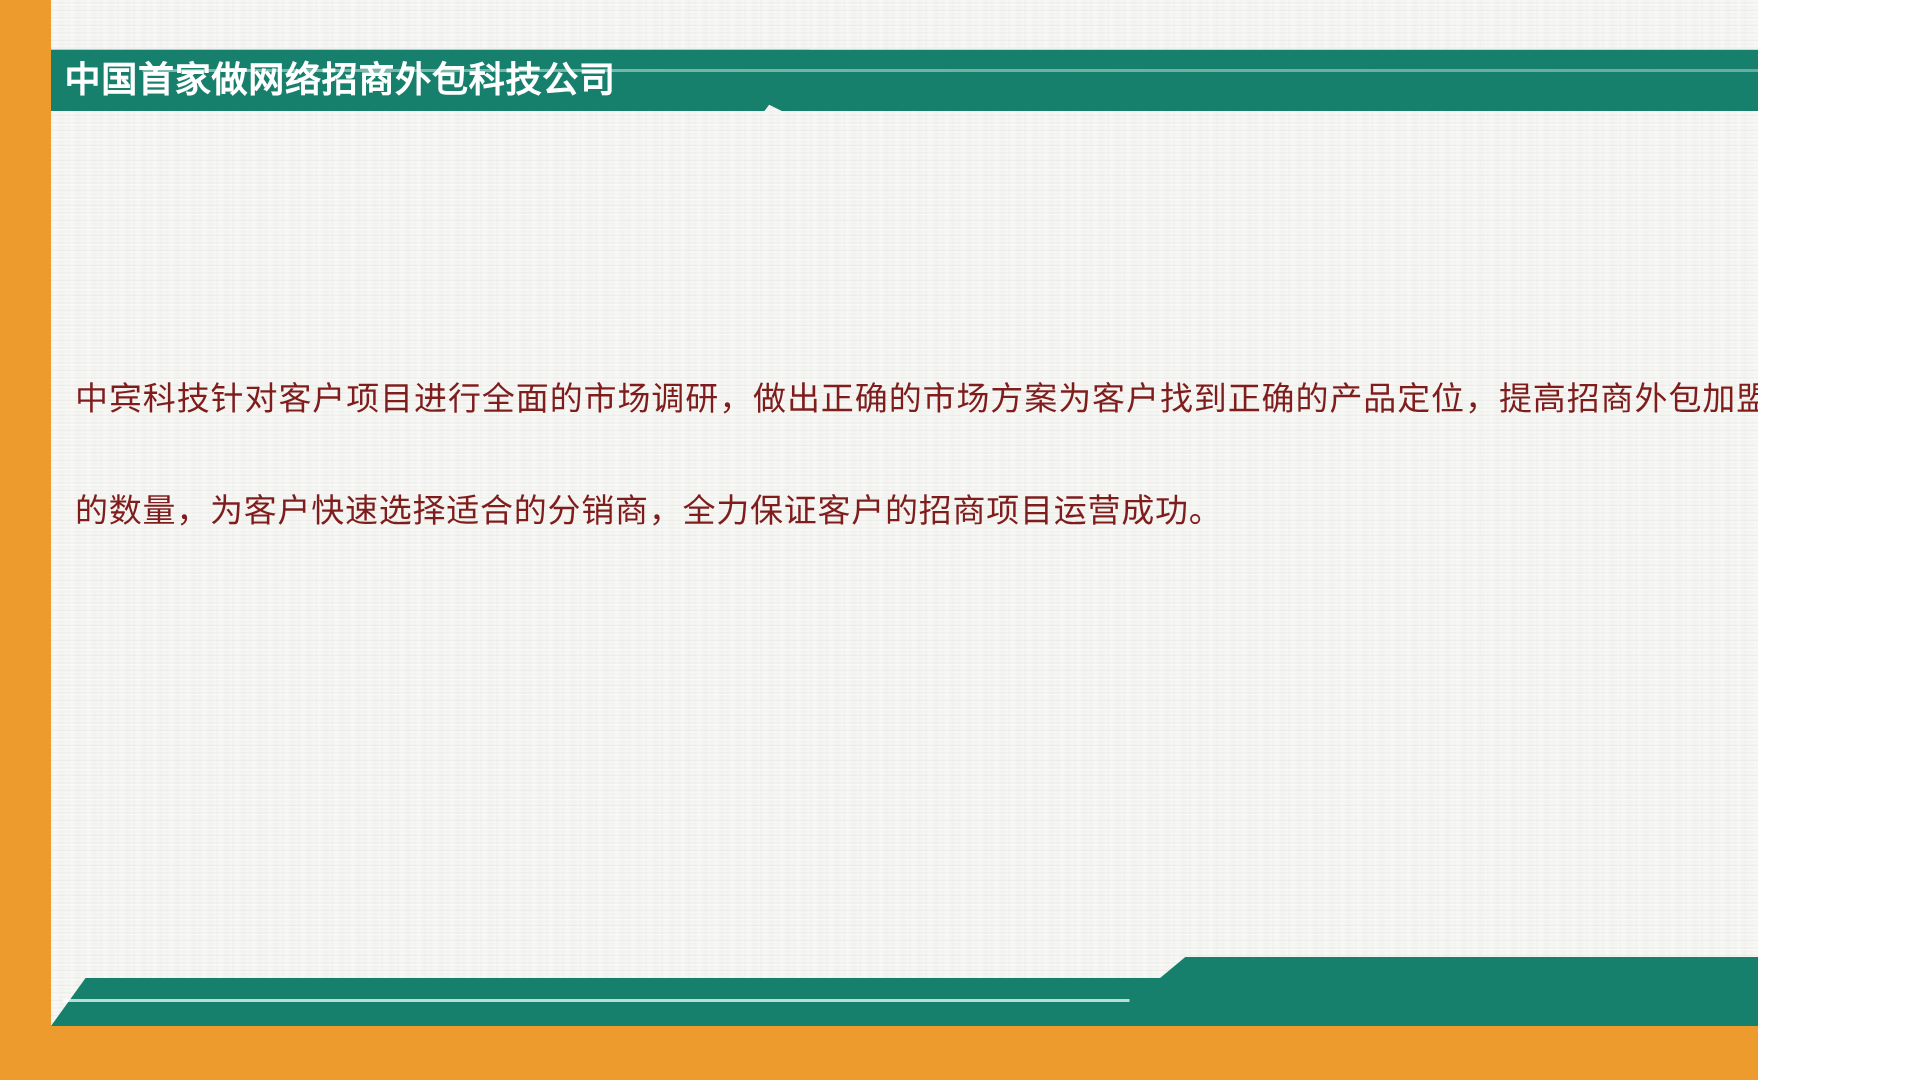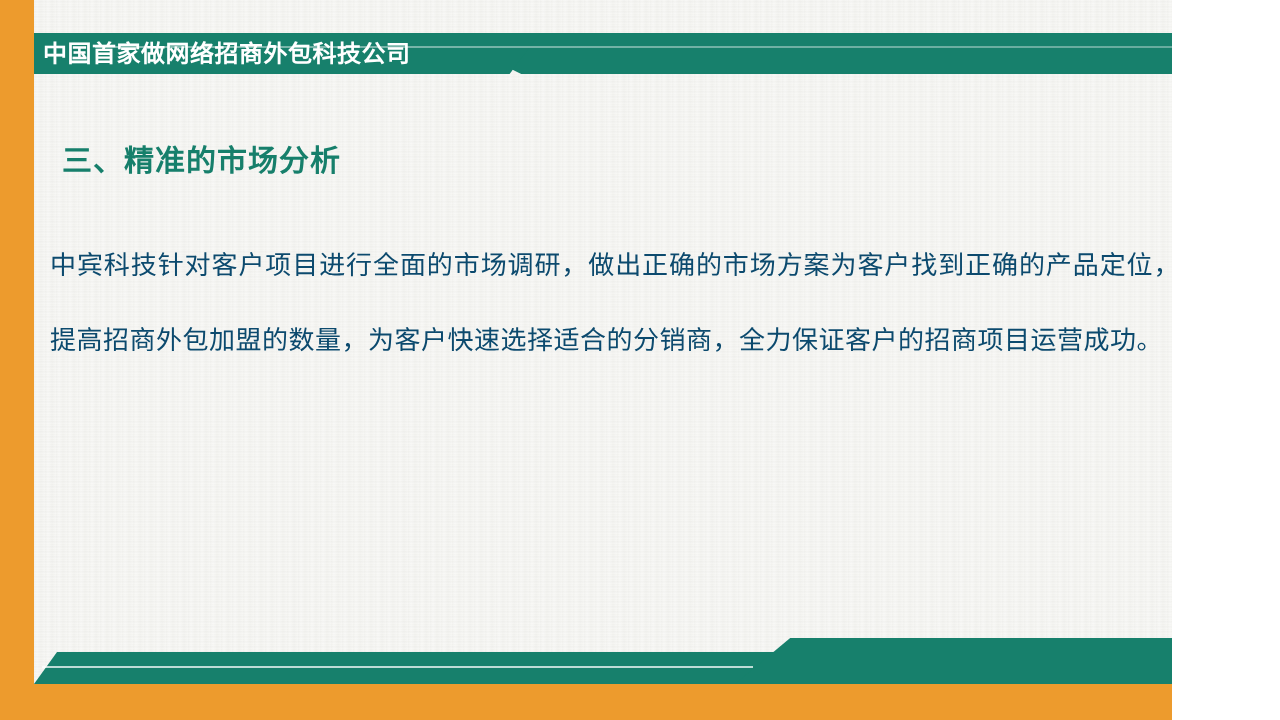--- a/index.html
+++ b/index.html
@@ -110,23 +110,23 @@
     white-space: nowrap;
   }
 
   
   .body-text {
     position: absolute;
     left: 50px;
     top: 228px;
     width: 1130px;
     font-family: "Liberation Serif", "DejaVu Serif", serif;
-    font-size: 26px;
+    font-size: 22px;
     line-height: 75px;
-    color: #0c4a6e;
+    color: #7f1d1d;
     text-align: justify;
     text-justify: inter-ideograph;
     letter-spacing: 0.5px;
   }
 
   
   .footer-strip {
     position: absolute;
     left: 34px;
     top: 652px;
@@ -172,21 +172,20 @@
 <div id="slide">
 
   <div class="canvas"></div>
 
   <div class="header-band"></div>
   <div class="header-band-top"></div>
   <div class="header-title-block"></div>
   <div class="header-hairline"></div>
   <div class="header-title">中国首家做网络招商外包科技公司</div>
 
-  <div class="section-heading">三、精准的市场分析</div>
 
   <div class="body-text">中宾科技针对客户项目进行全面的市场调研，做出正确的市场方案为客户找到正确的产品定位，提高招商外包加盟的数量，为客户快速选择适合的分销商，全力保证客户的招商项目运营成功。</div>
 
   <div class="footer-strip"></div>
   <div class="footer-block"></div>
   <div class="footer-hairline"></div>
 
 </div>
 
 </body></html>

